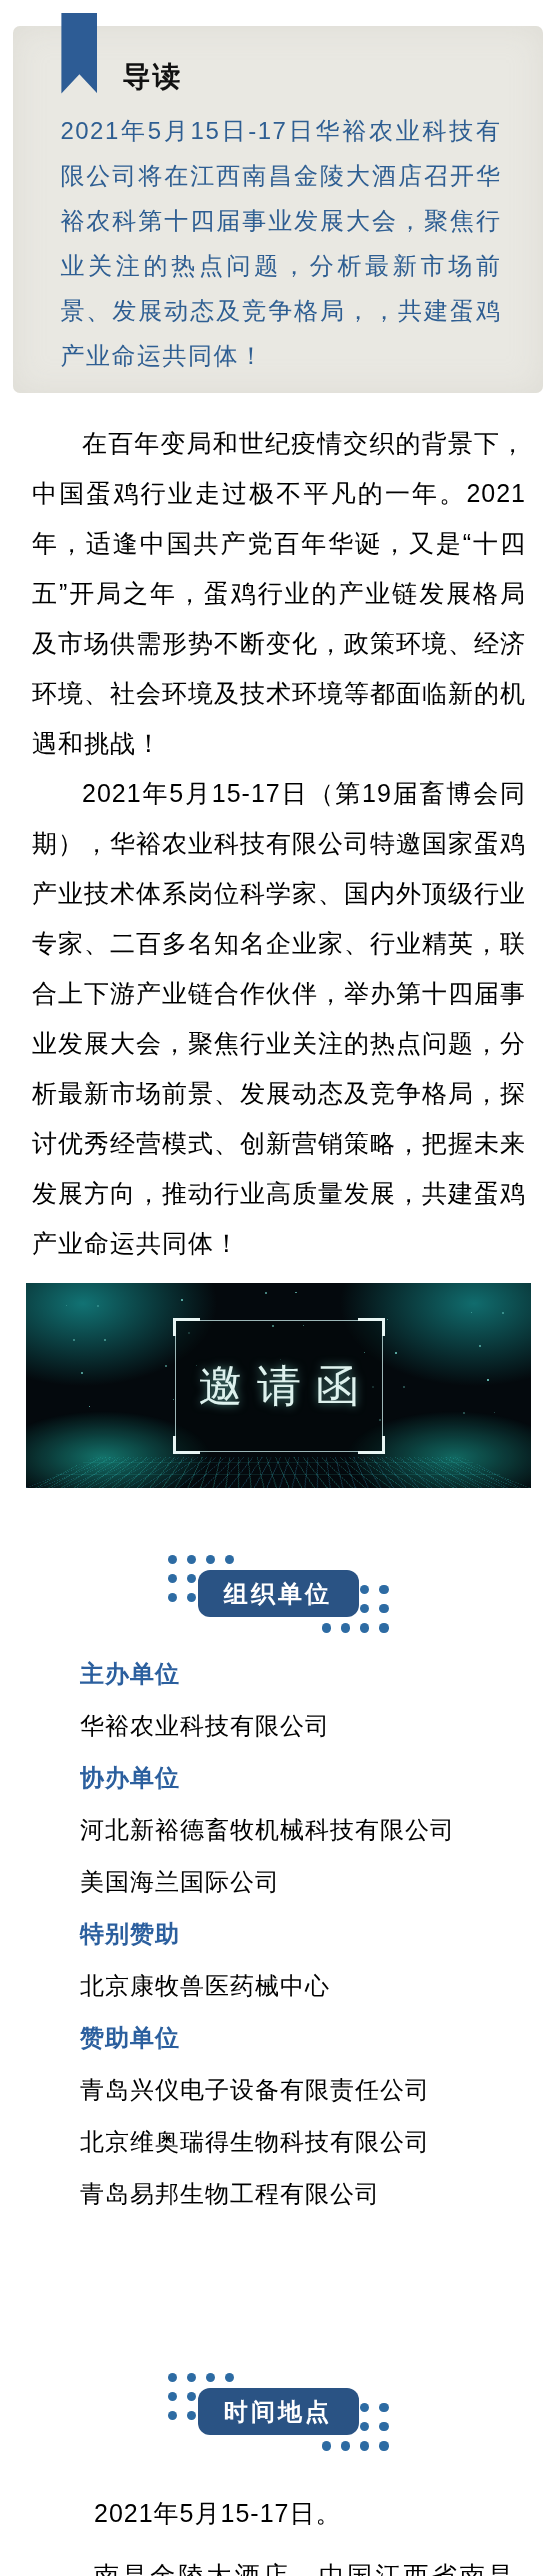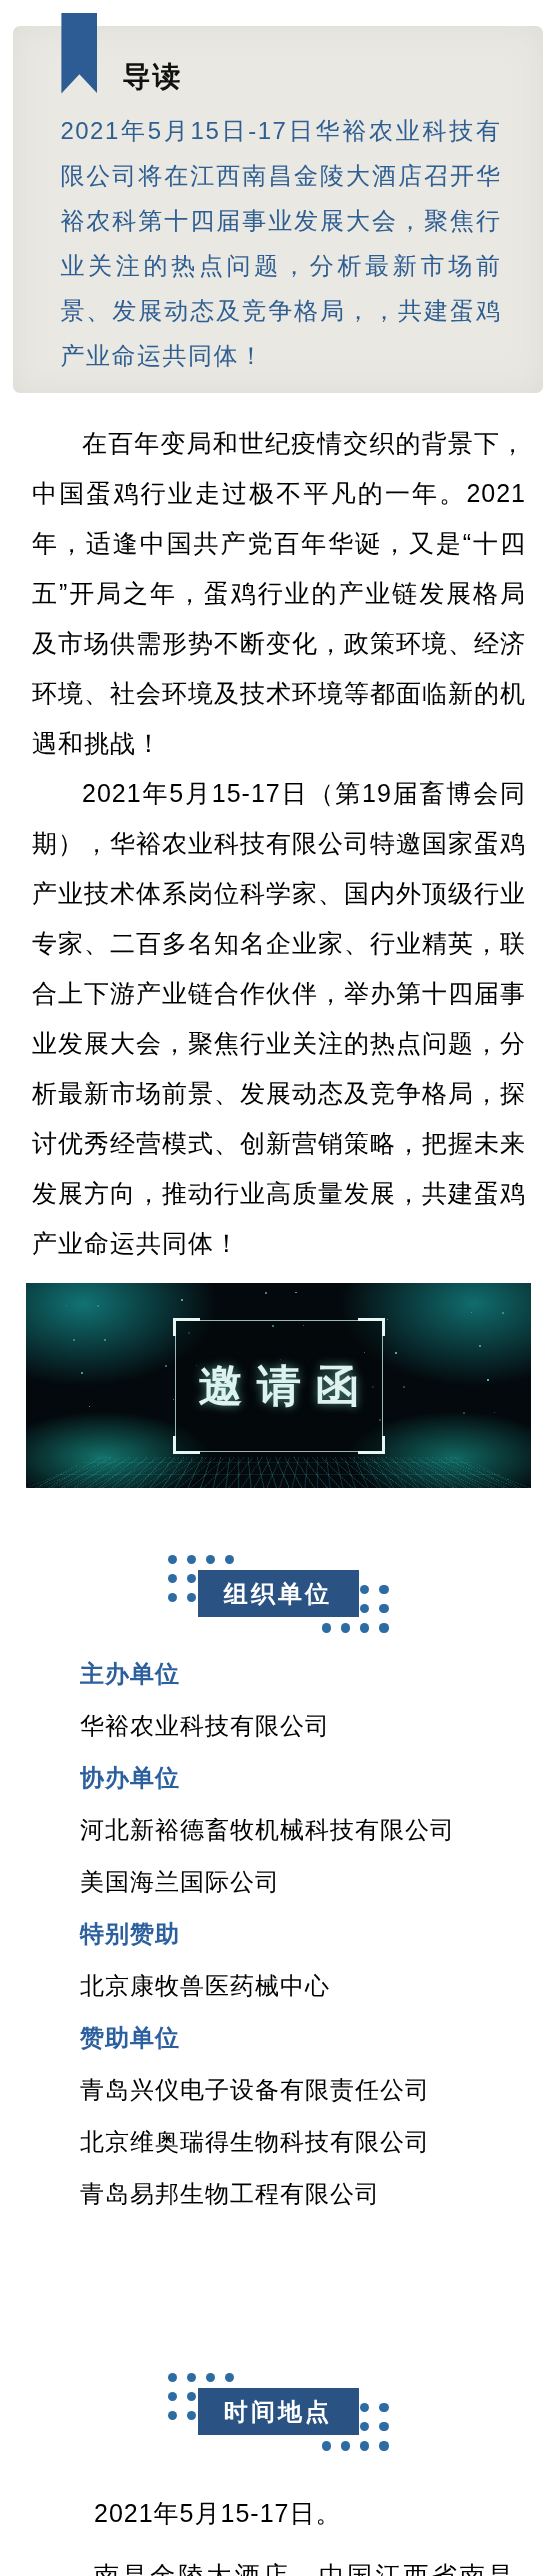--- a/index.html
+++ b/index.html
@@ -31,25 +31,25 @@
     transform:perspective(134px) rotateX(48deg);transform-origin:bottom;}
   .mesh-glow{position:absolute;bottom:-15.5px;width:216px;height:93px;}
   .mesh-glow.l{left:-31px;background:radial-gradient(closest-side,rgba(35,220,200,.5),transparent);}
   .mesh-glow.r{right:-31px;background:radial-gradient(closest-side,rgba(35,220,200,.45),transparent);}
   .invite-frame{position:absolute;left:149px;top:37px;width:206px;height:130px;border:1px solid rgba(185,215,215,.85);background:rgba(2,10,10,.35);}
   .corner{position:absolute;width:24px;height:15.5px;border:0 solid #e8f6f4;}
   .corner.tl{left:-3.1px;top:-3.1px;border-left-width:3.1px;border-top-width:3.1px;}
   .corner.tr{right:-3.1px;top:-3.1px;border-right-width:3.1px;border-top-width:3.1px;}
   .corner.bl{left:-3.1px;bottom:-3.1px;border-left-width:3.1px;border-bottom-width:3.1px;}
   .corner.br2{right:-3.1px;bottom:-3.1px;border-right-width:3.1px;border-bottom-width:3.1px;}
-  .invite-title{position:absolute;inset:0;display:flex;align-items:center;justify-content:center;font-size:44px;font-weight:bold;color:#def2ee;letter-spacing:14.4px;text-indent:14.4px;text-shadow:0 0 9.3px rgba(140,240,225,.55);}
+  .invite-title{position:absolute;inset:0;display:flex;align-items:center;justify-content:center;font-size:44px;font-weight:normal;color:#def2ee;letter-spacing:14.4px;text-indent:14.4px;text-shadow:0 0 9.3px rgba(140,240,225,.55);}
 
   
   .sec-head{position:absolute;left:0;width:556px;display:flex;justify-content:center;}
-  .pill{position:relative;width:161px;height:47px;background:#2a5384;color:#fff;display:flex;align-items:center;justify-content:center;font-size:24px;font-weight:bold;letter-spacing:3.1px;}
+  .pill{position:relative;width:161px;height:47px;background:#2a5384;color:#fff;display:flex;align-items:center;justify-content:center;font-size:24px;font-weight:bold;letter-spacing:3.1px;border-radius:12px;}
   .dots{position:absolute;display:grid;grid-template-columns:repeat(4,9.3px);grid-auto-rows:9.3px;gap:9.8px;}
   .dots.tl{left:-30px;top:-15.5px;}
   .dots.br{right:-30px;bottom:-15.5px;}
   .dot{width:9.3px;height:9.3px;border-radius:50%;background:#2d6ba3;}
   .dot.off{visibility:hidden;}
 
   
   .org-list{position:absolute;left:32px;top:1648px;width:494px;font-size:24px;line-height:52px;color:#000;letter-spacing:1px;}
   .org-list div{text-indent:2em;}
   .org-heading{color:#2b5f9e;font-weight:bold;}

